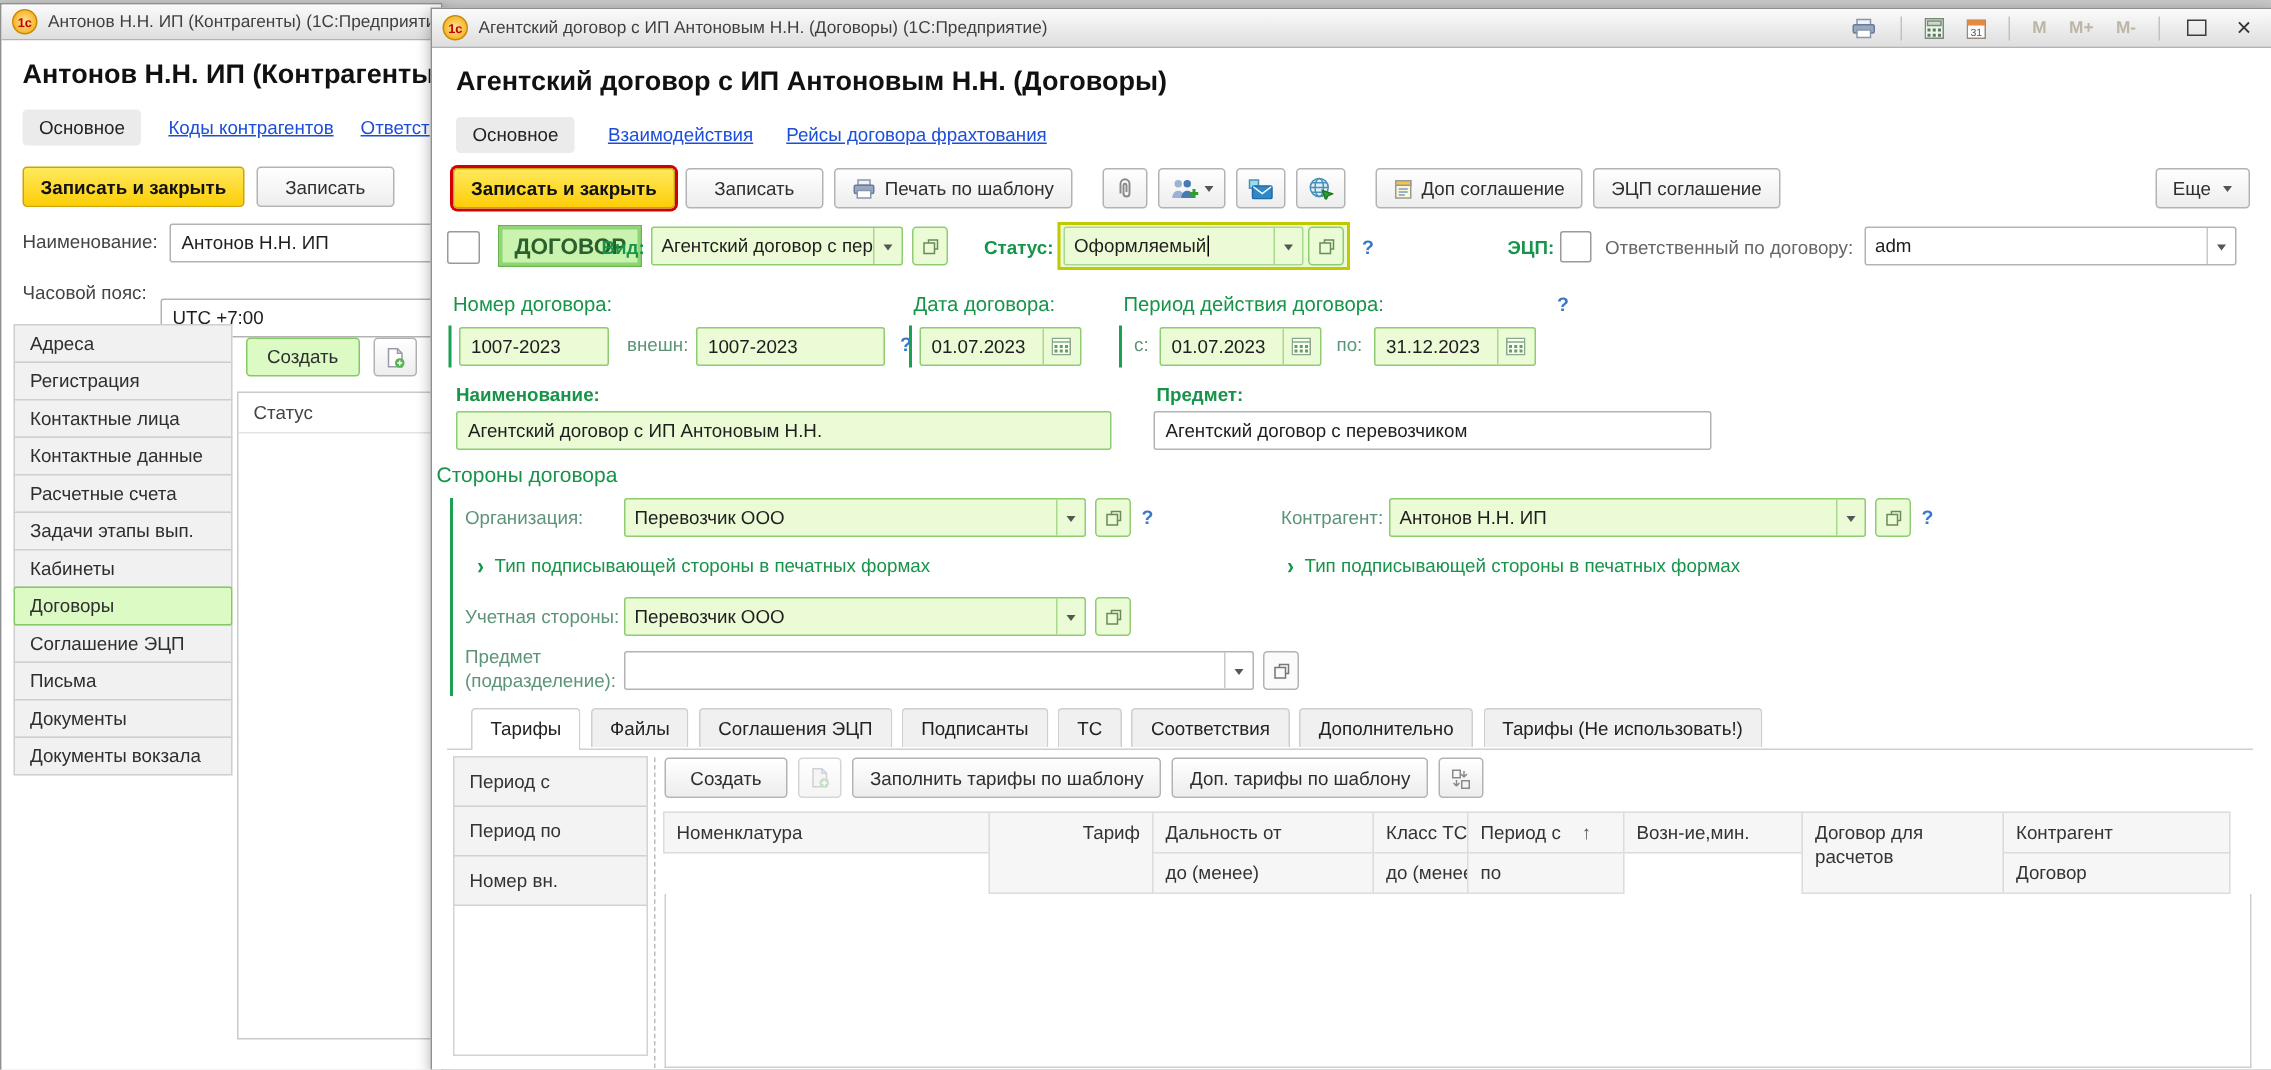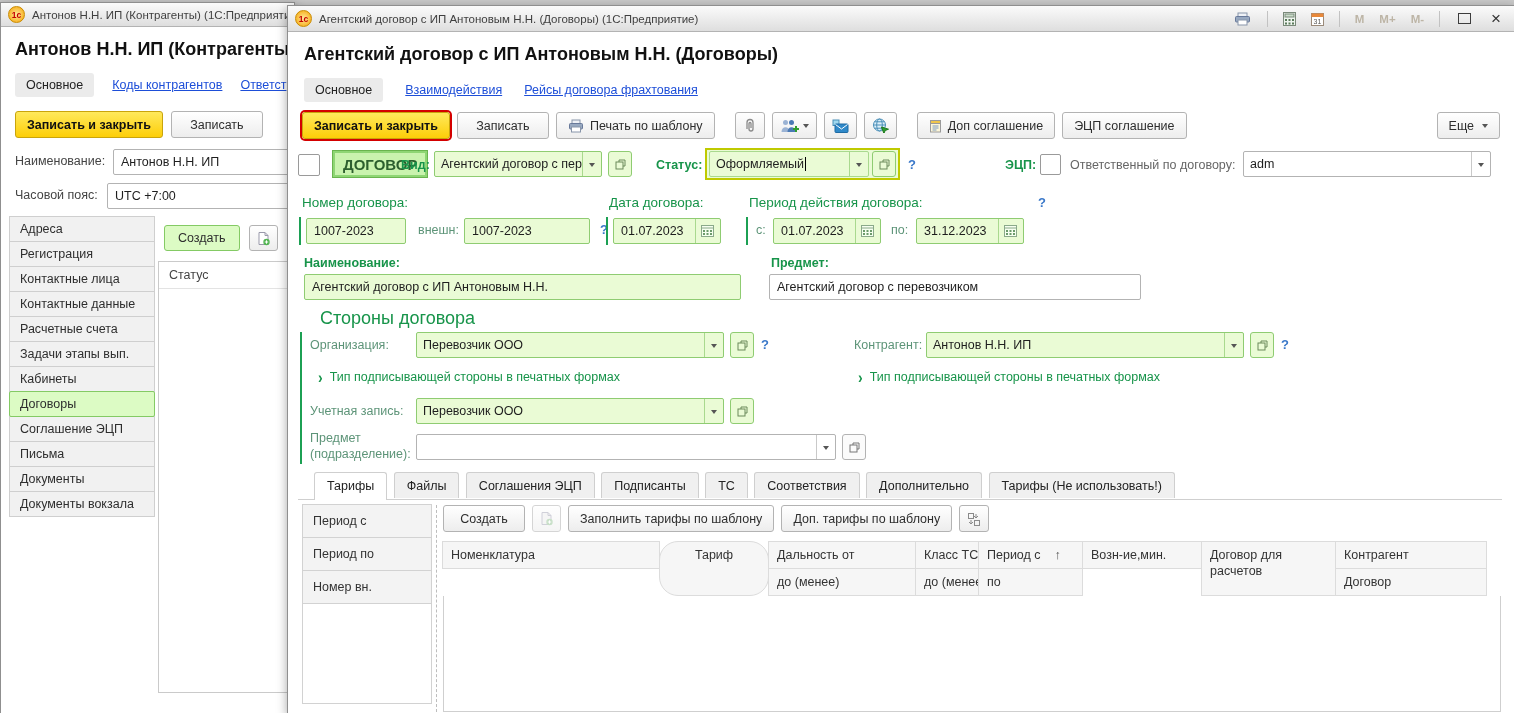--- a/index.html
+++ b/index.html
@@ -73,21 +73,21 @@
         </span>
       <span class="btn" style="width:92px;justify-content:center;">
           <span>Записать</span>
         </span>
     </div>
     <span class="abs lbl-gray" style="left:14px;top:127px;color:#444;">Наименование:</span>
     <div class="abs wfield" style="left:112px;top:122px;width:200px;">
         <span>Антонов Н.Н. ИП</span>
       </div>
     <span class="abs lbl-gray" style="left:14px;top:161px;color:#444;">Часовой пояс:</span>
-    <div class="abs wfield" style="left:106px;top:156px;width:206px;">
+    <div class="abs wfield" style="left:106px;top:172px;width:206px;">
         <span>UTC +7:00</span>
       </div>
     <div class="abs" style="left:8px;top:190px;">
       <div class="navitem">Адреса</div>
       <div class="navitem">Регистрация</div>
       <div class="navitem">Контактные лица</div>
       <div class="navitem">Контактные данные</div>
       <div class="navitem">Расчетные счета</div>
       <div class="navitem">Задачи этапы вып.</div>
       <div class="navitem">Кабинеты</div>
@@ -345,21 +345,21 @@
 
     <span class="abs lbl-g" style="left:16px;top:224px;">Наименование:</span>
     <div class="abs gfield" style="left:16px;top:242px;width:437px;">
         <span>Агентский договор с ИП Антоновым Н.Н.</span>
       </div>
     <span class="abs lbl-g" style="left:483px;top:224px;">Предмет:</span>
     <div class="abs wfield" style="left:481px;top:242px;width:372px;">
         <span>Агентский договор с перевозчиком</span>
       </div>
 
-    <span class="abs lbl-gn" style="left:32px;top:276px;font-size:18px;">Стороны договора</span>
+    <span class="abs lbl-gn" style="left:3px;top:276px;font-size:14px;">Стороны договора</span>
     <div class="abs vbar" style="left:12px;top:300px;height:132px;"></div>
     <span class="abs lbl-m" style="left:22px;top:306px;">Организация:</span>
     <div class="abs combo green" style="left:128px;top:300px;width:308px;">
       <span class="txt">Перевозчик ООО</span>
       <span class="dd">
           <span class="tri"></span>
         </span>
     </div>
     <span class="abs openbtn green" style="left:439px;top:300px;">
       <svg width="11" height="11">
@@ -383,21 +383,21 @@
     </span>
     <span class="abs help" style="left:993px;top:305px;">?</span>
     <div class="abs linkrow" style="left:30px;top:337px;">
       <span class="chev">›</span>
       <span>Тип подписывающей стороны в печатных формах</span>
     </div>
     <div class="abs linkrow" style="left:570px;top:337px;">
       <span class="chev">›</span>
       <span>Тип подписывающей стороны в печатных формах</span>
     </div>
-    <span class="abs lbl-m" style="left:22px;top:372px;">Учетная запись:</span>
+    <span class="abs lbl-m" style="left:22px;top:372px;">Учетная стороны:</span>
     <div class="abs combo green" style="left:128px;top:366px;width:308px;">
       <span class="txt">Перевозчик ООО</span>
       <span class="dd">
           <span class="tri"></span>
         </span>
     </div>
     <span class="abs openbtn green" style="left:439px;top:366px;">
       <svg width="11" height="11">
           <rect x="1" y="3" width="7" height="7" fill="none" stroke="#6a8a5a"></rect>
           <path d="M4 3V1h6v6h-2" fill="none" stroke="#6a8a5a"></path>
@@ -463,21 +463,21 @@
             <path d="M4 8v4M4 12l-2-2M4 12l2-2" stroke="#8a8a8a" fill="none"></path>
           </svg>
       </span>
     </div>
 
     <div class="abs thead" style="left:155px;top:509px;">
       <div class="thcol" style="width:218px;">
         <div class="thc">Номенклатура</div>
       </div>
       <div class="thcol" style="width:110px;">
-        <div class="thc span2" style="text-align:center;border-radius:19px;">Тариф</div>
+        <div class="thc span2" style="text-align:right;">Тариф</div>
       </div>
       <div class="thcol" style="width:148px;border-radius:16px;">
         <div class="thc">Дальность от</div>
         <div class="thc b">до (менее)</div>
       </div>
       <div class="thcol" style="width:64px;">
         <div class="thc">Класс ТС от</div>
         <div class="thc b">до (менее)</div>
       </div>
       <div class="thcol" style="width:105px;">

